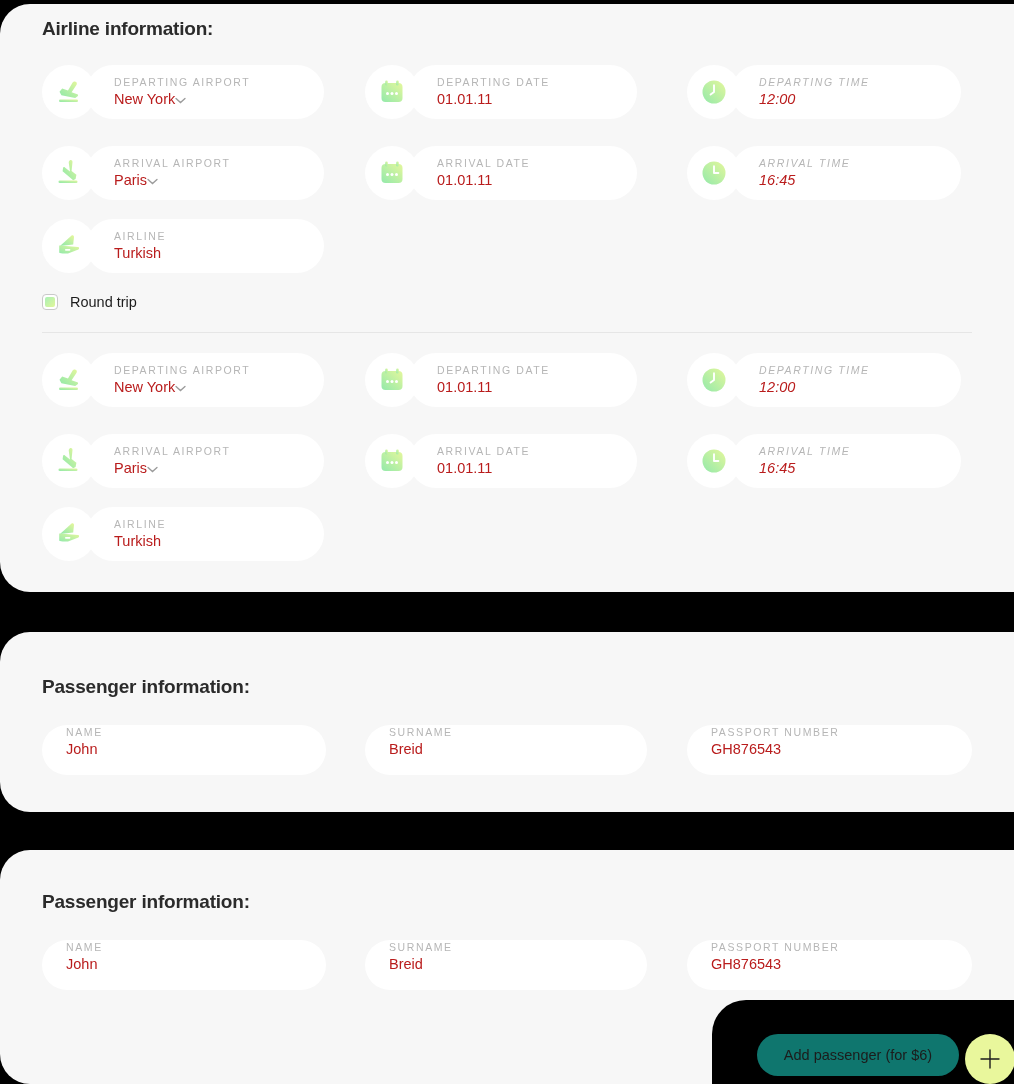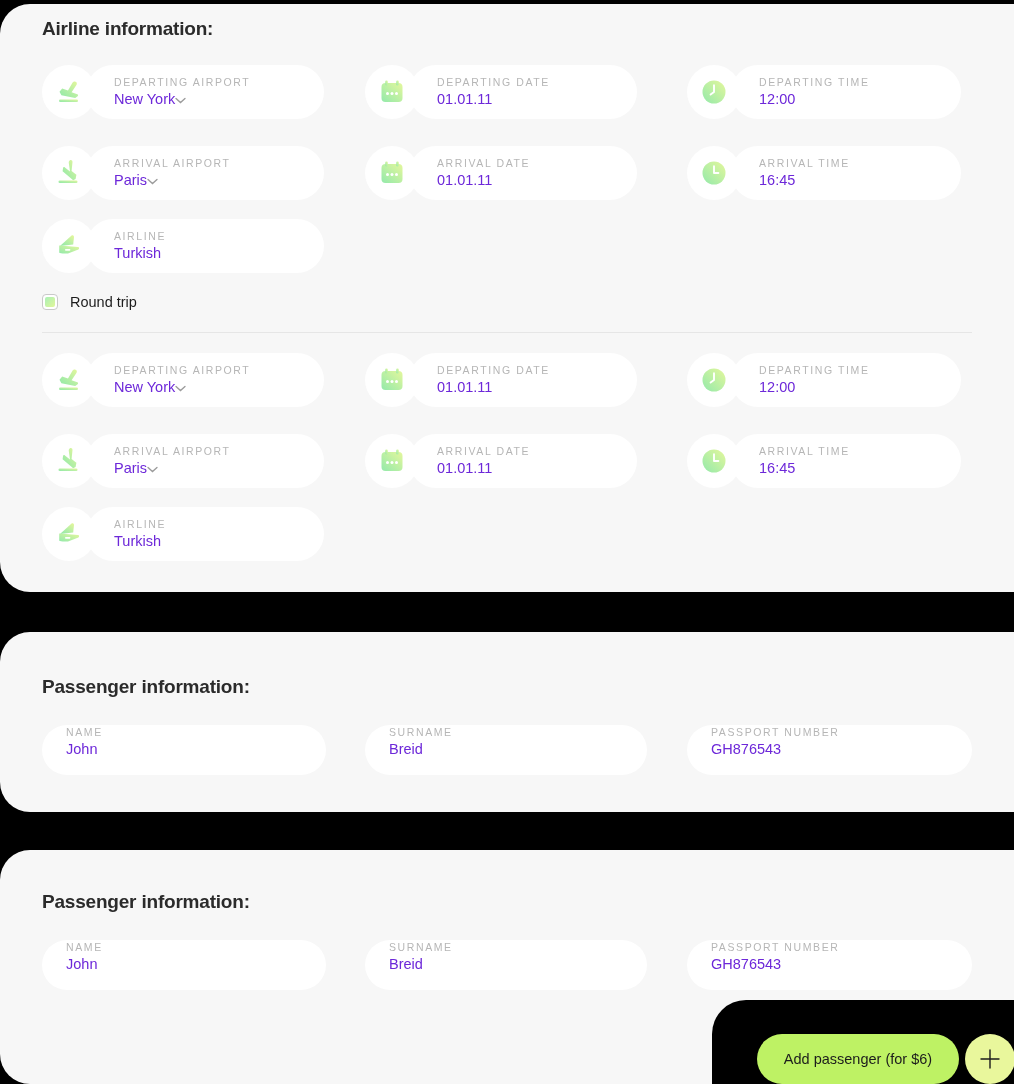--- a/index.html
+++ b/index.html
@@ -72,33 +72,33 @@
     border-radius: 27px;
     display: flex;
     flex-direction: column;
     justify-content: center;
     padding: 0 0 0 28px;
     position: relative;
     z-index: 1;
   }
   .field.w-airport   { width: 238px; }
   .field.w-date      { width: 228px; }
-  .field.w-time      { width: 230px; }
+  .field.w-time      { width: 230px; font-style: italic; }
 
   .field-label {
     font-size: 10.5px;
     letter-spacing: 1.6px;
     color: #b6b6b6;
     text-transform: uppercase;
     line-height: 14px;
     white-space: nowrap;
   }
   .field-value {
     font-size: 14.5px;
-    color: #6d28d9;
+    color: #b91c1c;
     line-height: 20px;
     white-space: nowrap;
     display: flex;
     align-items: center;
   }
   .chev { display: inline-block; }
 
   
   .p-field {
     position: absolute;
@@ -131,22 +131,22 @@
     position: absolute;
     left: 42px; top: 332px;
     width: 930px; height: 1px;
     background: #e6e6e6;
   }
 
   
   .add-btn {
     position: absolute;
     left: 757px; top: 1034px;
-    width: 202px; height: 50px;
-    background: #bef264;
+    width: 202px; height: 42px;
+    background: #0f766e;
     border-radius: 25px;
     border: none;
     display: flex; align-items: center; justify-content: center;
     font-family: "Liberation Sans", sans-serif;
     font-size: 14.5px;
     color: #1c1c1c;
     cursor: pointer;
     white-space: nowrap;
   }
   .plus-btn {

